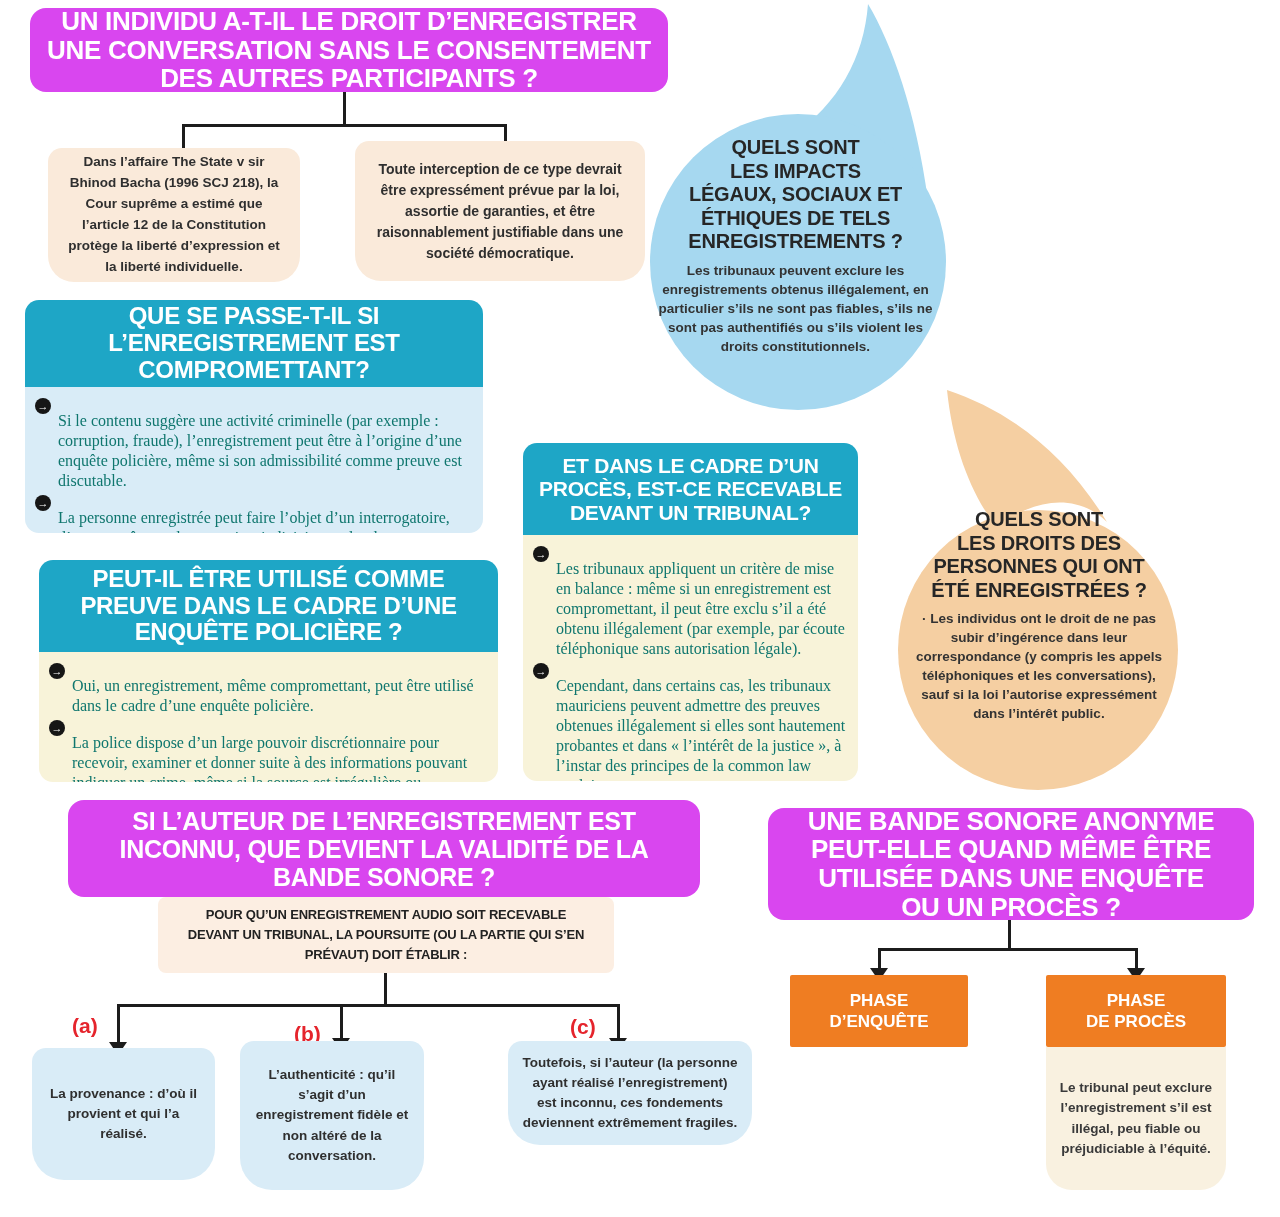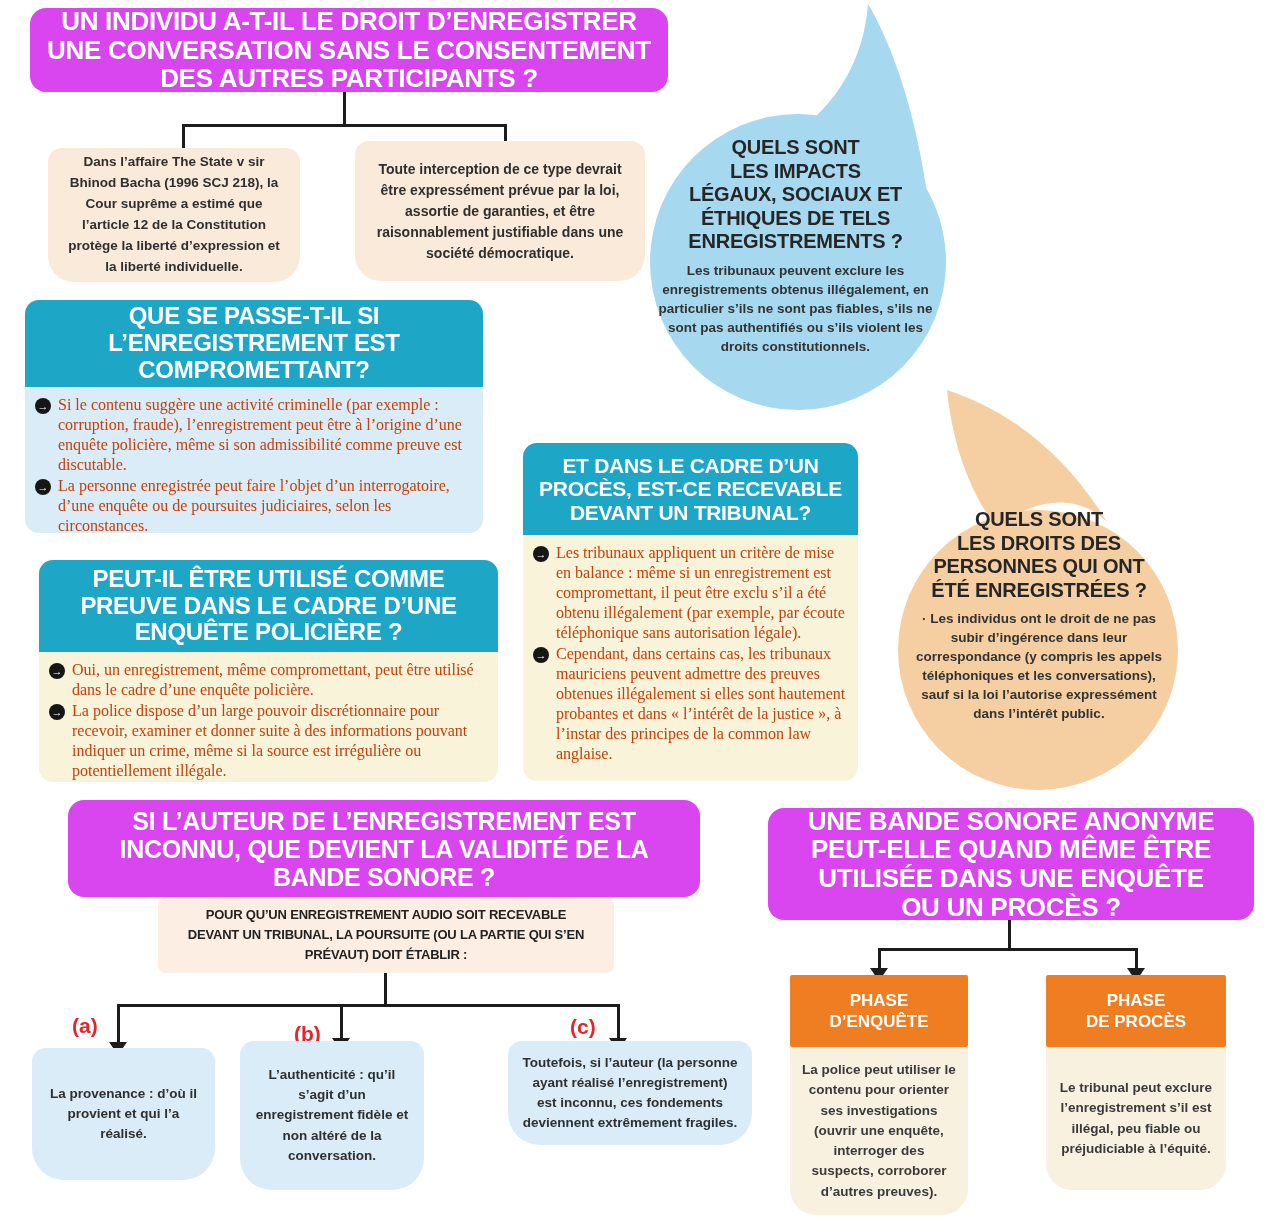--- a/index.html
+++ b/index.html
@@ -49,21 +49,21 @@
   #panel-comprom .pbody{height:146px;}
   #panel-preuve{left:39px;top:560px;width:459px;}
   #panel-preuve .phead{height:92px;font-size:24px;}
   #panel-preuve .pbody{height:130px;}
   #panel-proces{left:523px;top:443px;width:335px;}
   #panel-proces .phead{height:92px;font-size:21px;}
   #panel-proces .pbody{height:246px;}
   .bullet{display:flex;gap:7px;}
   .bicon{flex:0 0 16px;width:16px;height:16px;border-radius:50%;background:#161616;color:#fff;
          font-size:11px;line-height:16px;text-align:center;margin-top:3px;font-weight:700;}
-  .btext{margin:0 0 1px 0;font-family:"Liberation Serif",serif;font-size:16px;line-height:1.25;color:#c2410c;}
+  .btext{margin:16px 0 1px 0;font-family:"Liberation Serif",serif;font-size:16px;line-height:1.25;color:#0f766e;}
 
   
   .bubble-svg{position:absolute;}
   #bubble-blue-svg{left:640px;top:0;width:310px;height:430px;}
   #bubble-peach-svg{left:895px;top:382px;width:300px;height:418px;}
   .bubble-text{position:absolute;text-align:center;}
   #bubble-blue-text{left:658px;top:136px;width:275px;}
   #bubble-peach-text{left:908px;top:508px;width:262px;}
   .bubble-title{font-weight:700;color:#262626;font-size:20px;line-height:1.18;white-space:pre-line;letter-spacing:-0.2px;}
   .bubble-body{margin-top:8px;font-weight:700;font-size:13.5px;line-height:1.4;color:#333333;}
@@ -219,18 +219,17 @@
 
   <div class="vline" id="c3v"></div>
   <div class="hline" id="c3h"></div>
   <div class="vline" id="c3l"></div>
   <div class="ahead" id="c3lh"></div>
   <div class="vline" id="c3r"></div>
   <div class="ahead" id="c3rh"></div>
 
   <div class="phase-head" id="phase1-head">PHASE
 D’ENQUÊTE</div>
-  <div class="phase-body" id="phase1-body">La police peut utiliser le contenu pour orienter ses investigations (ouvrir une enquête, interroger des suspects, corroborer d’autres preuves).</div>
   <div class="phase-head" id="phase2-head">PHASE
 DE PROCÈS</div>
   <div class="phase-body" id="phase2-body">Le tribunal peut exclure l’enregistrement s’il est illégal, peu fiable ou préjudiciable à l’équité.</div>
 
 </div>
 
 </body></html>

